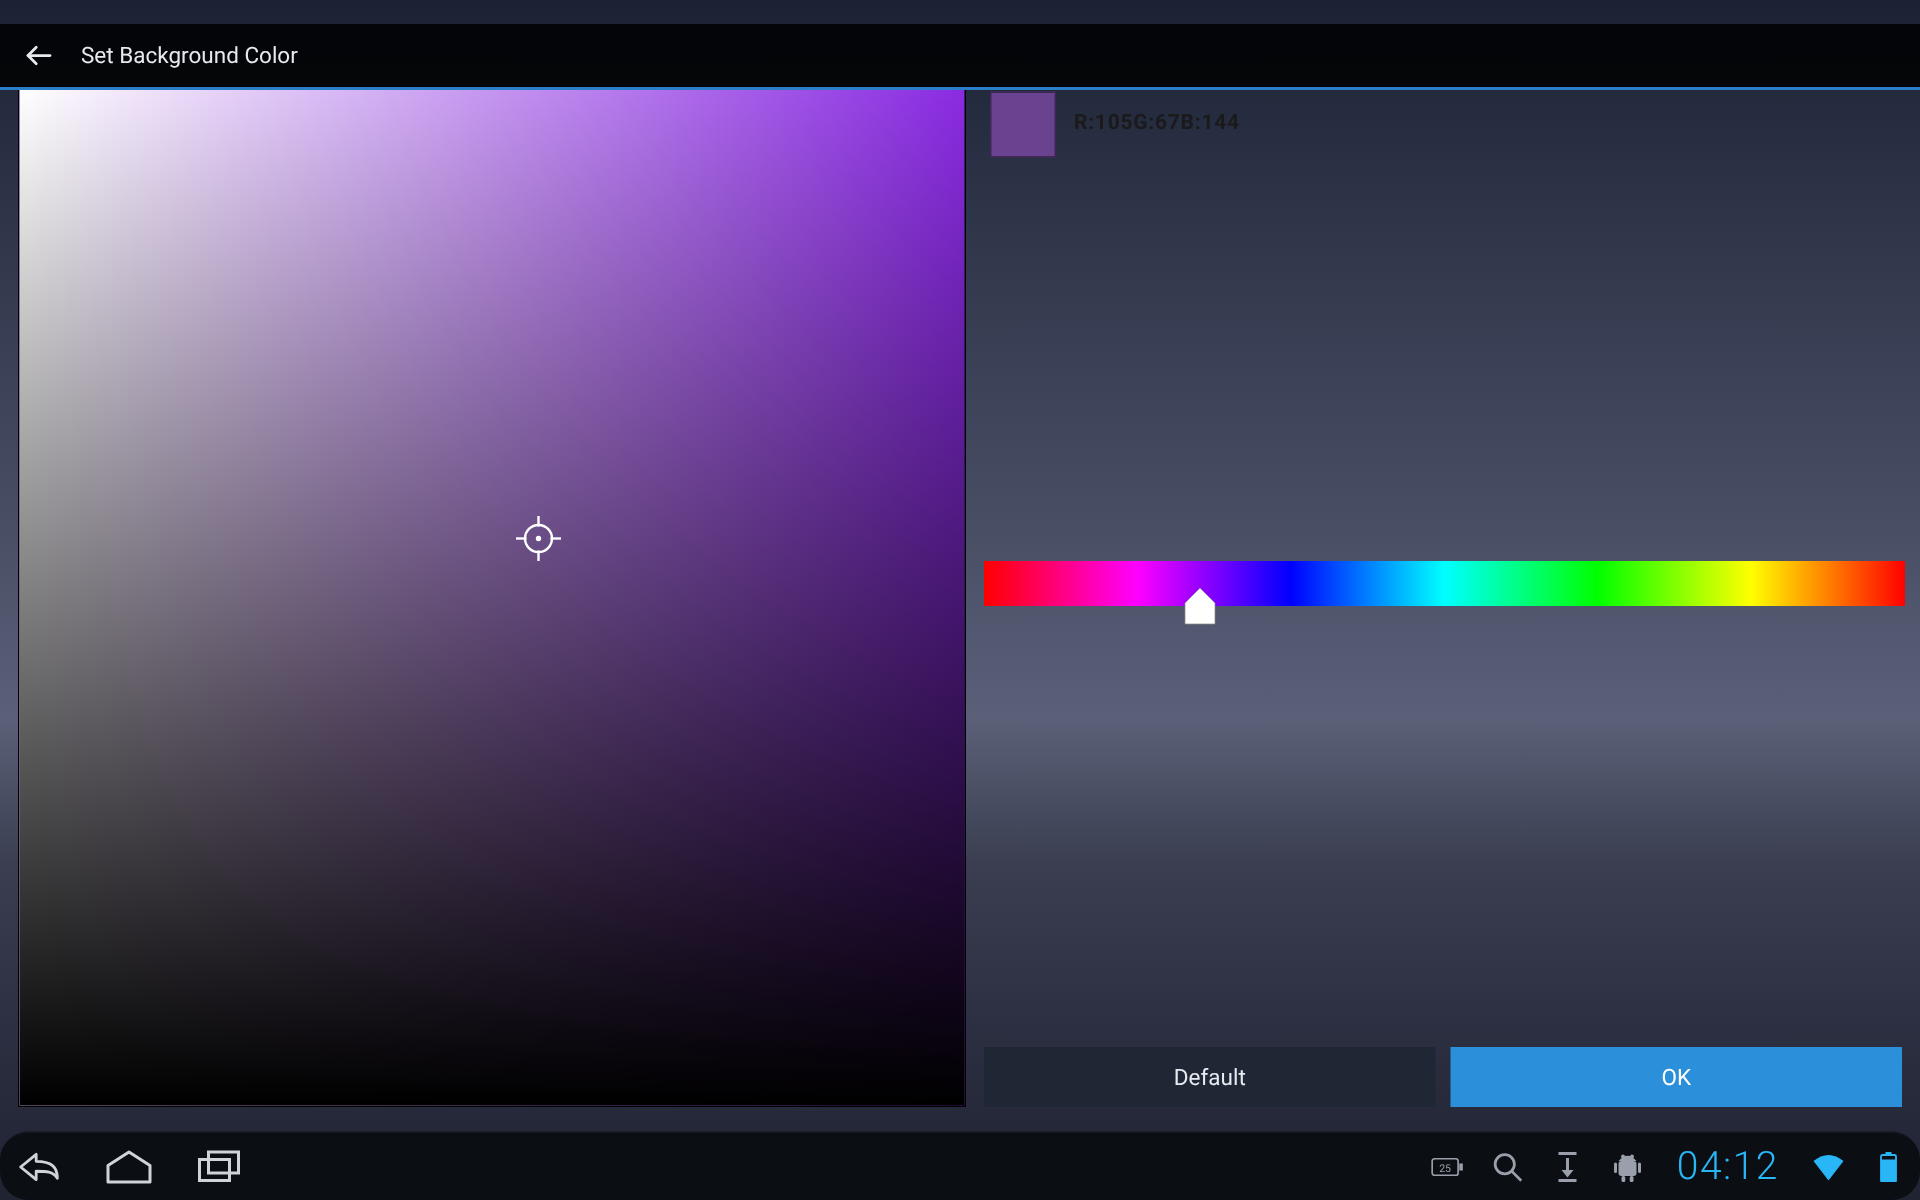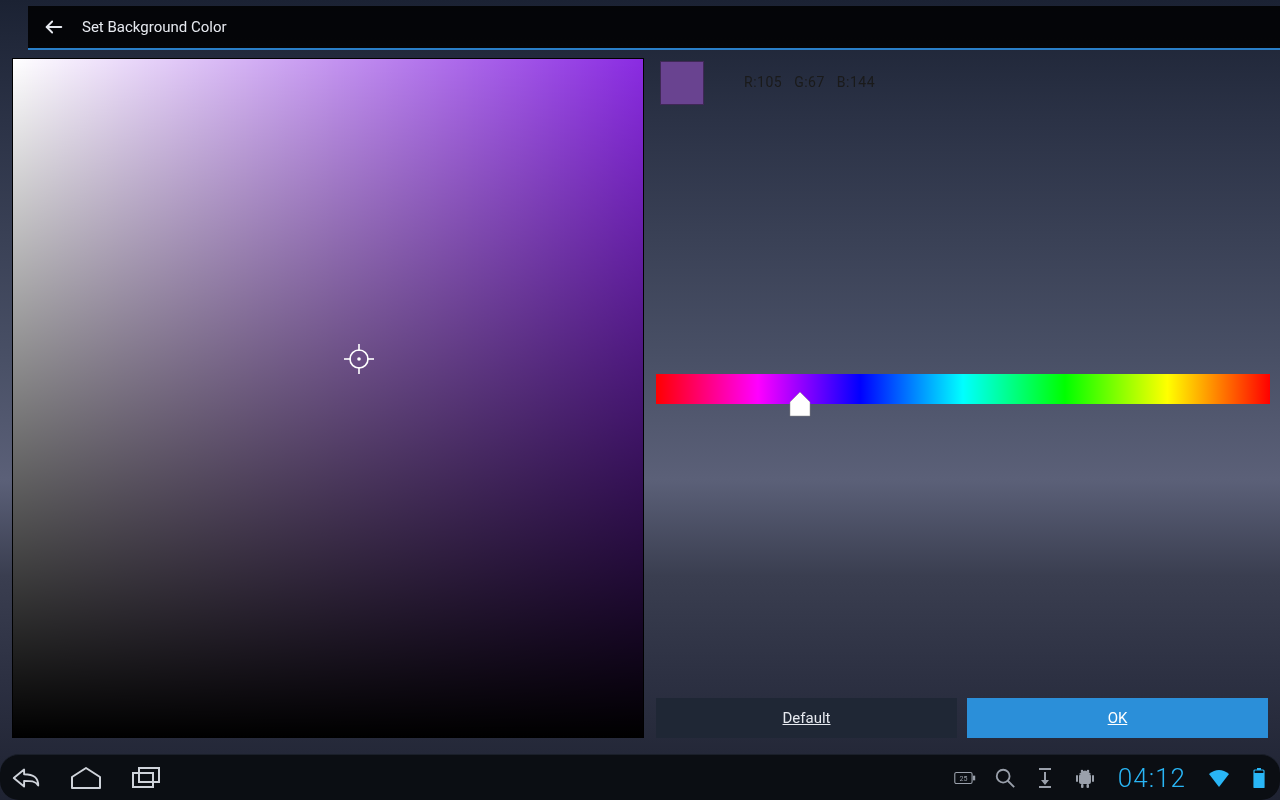--- a/index.html
+++ b/index.html
@@ -15,30 +15,29 @@
     #495066 45%,
     #5b6078 60%,
     #3a3e50 72%,
     #2c3042 85%,
     #1f2332 100%);
 }
 
 
 .topbar {
   position: absolute;
-  top: 6px; left: 0; right: 0;
+  top: 16px; left: 0; right: 0;
   height: 44px;
   background: rgba(0,0,0,0.85);
   display: flex;
   align-items: center;
   padding: 0 12px;
   color: #e6e9ef;
   border-bottom: 2px solid #2a7fc8;
   z-index: 5;
-  margin-left: 28px;
 }
 .back-arrow {
   width: 28px; height: 28px;
   display: flex; align-items: center; justify-content: center;
   margin-right: 14px;
   cursor: pointer;
 }
 .title { font-size: 15px; font-weight: 400; }
 
 
@@ -77,26 +76,26 @@
 
 .swatch {
   position: absolute;
   left: 660px; top: 17px;
   width: 44px; height: 44px;
   background: #694390;
   border: 1px solid rgba(0,0,0,0.4);
 }
 .rgb-readout {
   position: absolute;
-  left: 744px; top: 30px;
+  left: 716px; top: 30px;
   color: #1a1a1a;
   font-size: 14px;
   letter-spacing: 0.5px;
   display: flex;
-  gap: 12px;
+  font-weight: bold;
 }
 
 
 .hue-track {
   position: absolute;
   left: 656px; top: 330px;
   width: 614px; height: 30px;
   background: linear-gradient(to right,
     #ff0000 0%,
     #ff00ff 16.6%,
@@ -121,21 +120,20 @@
   left: 656px; right: 12px; top: 654px;
   display: flex; gap: 10px;
 }
 .btn {
   flex: 1;
   height: 40px;
   display: flex; align-items: center; justify-content: center;
   font-size: 15px;
   cursor: pointer;
   user-select: none;
-  text-decoration: underline;
 }
 .btn-default { background: #1f2735; color: #e6e9ef; }
 .btn-ok      { background: #2b8fd9; color: #ffffff; }
 
 
 .navbar {
   position: absolute;
   left: 0; right: 0; bottom: 0;
   height: 46px;
   background: #0b0e13;

